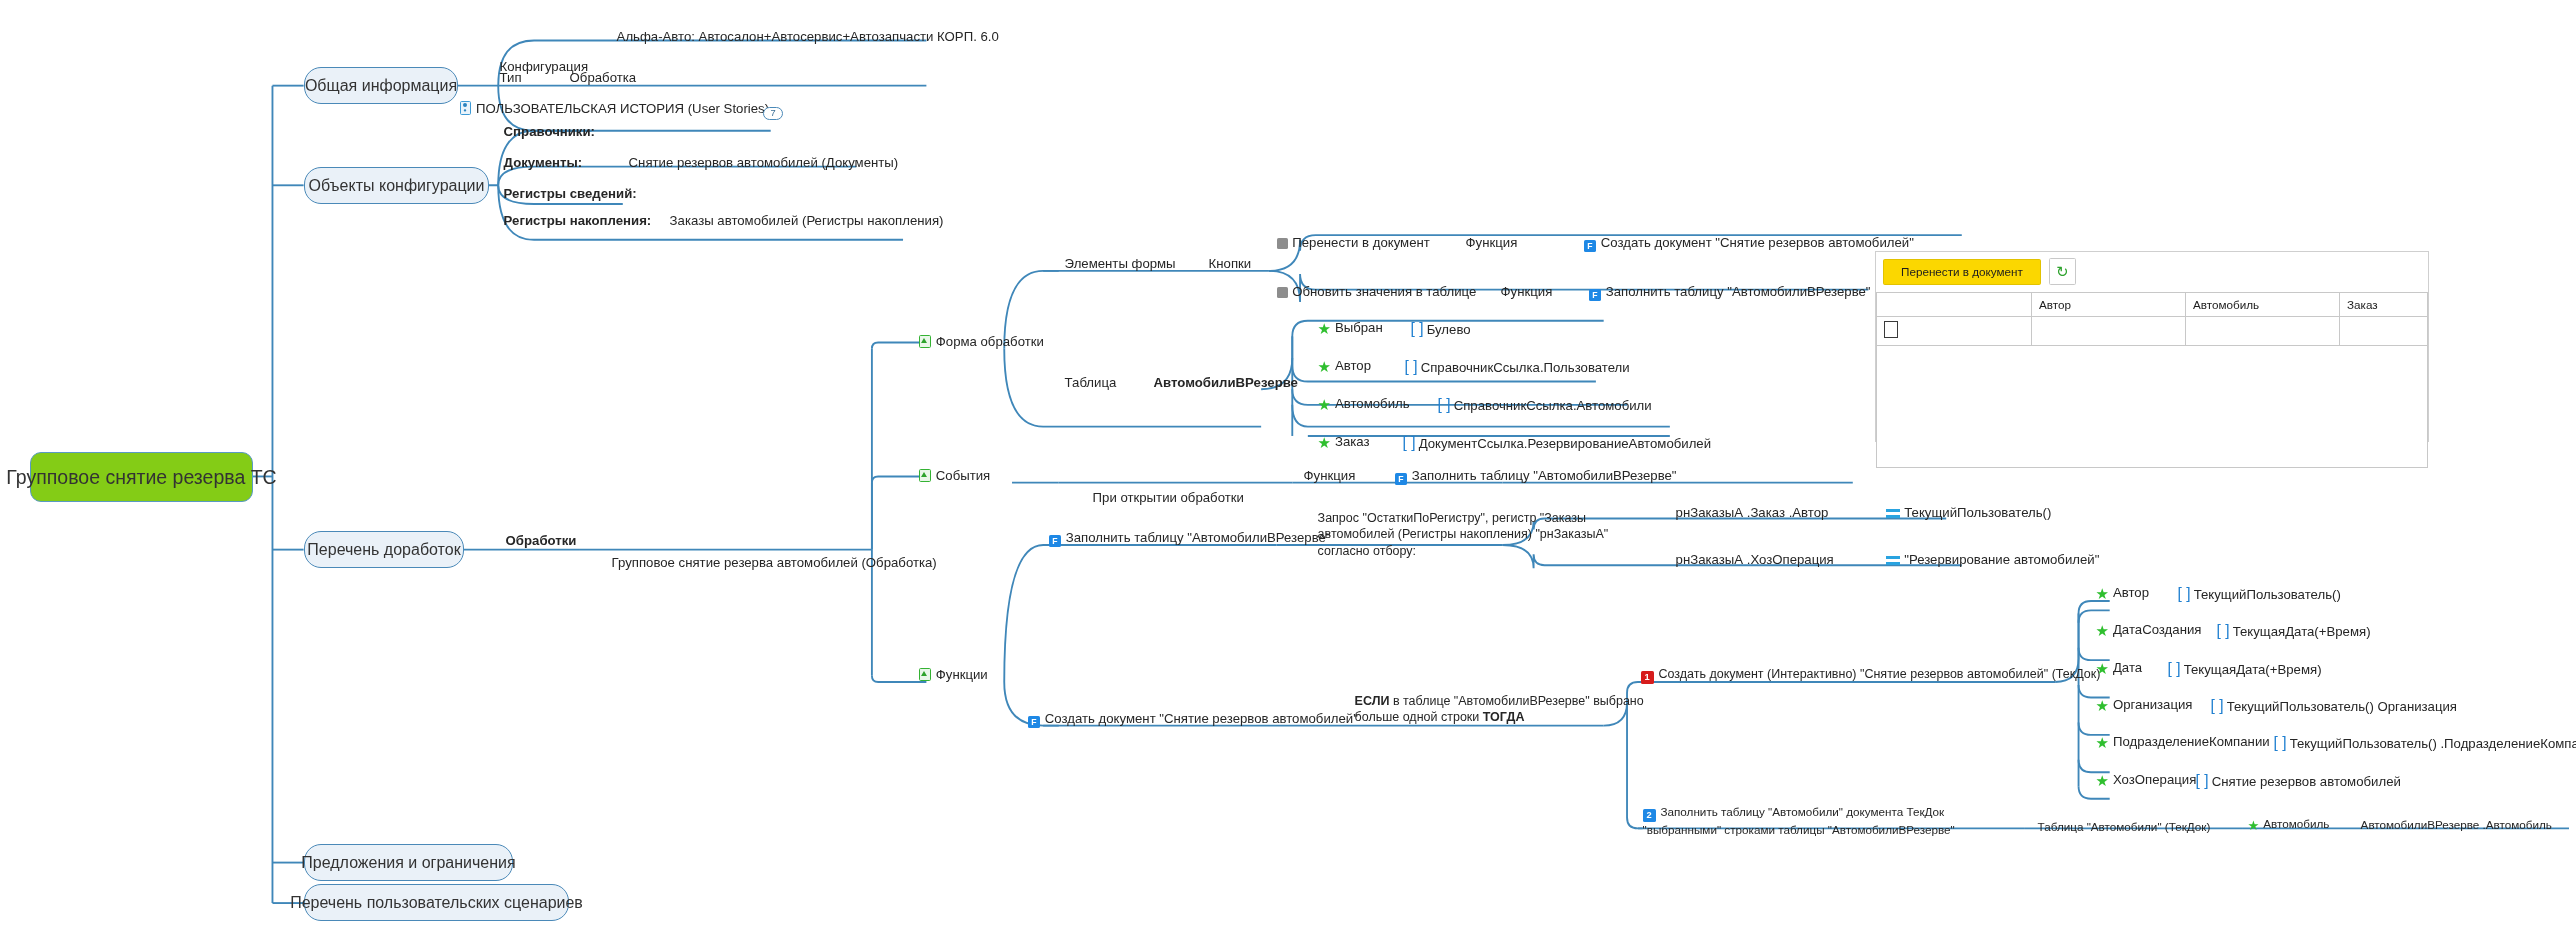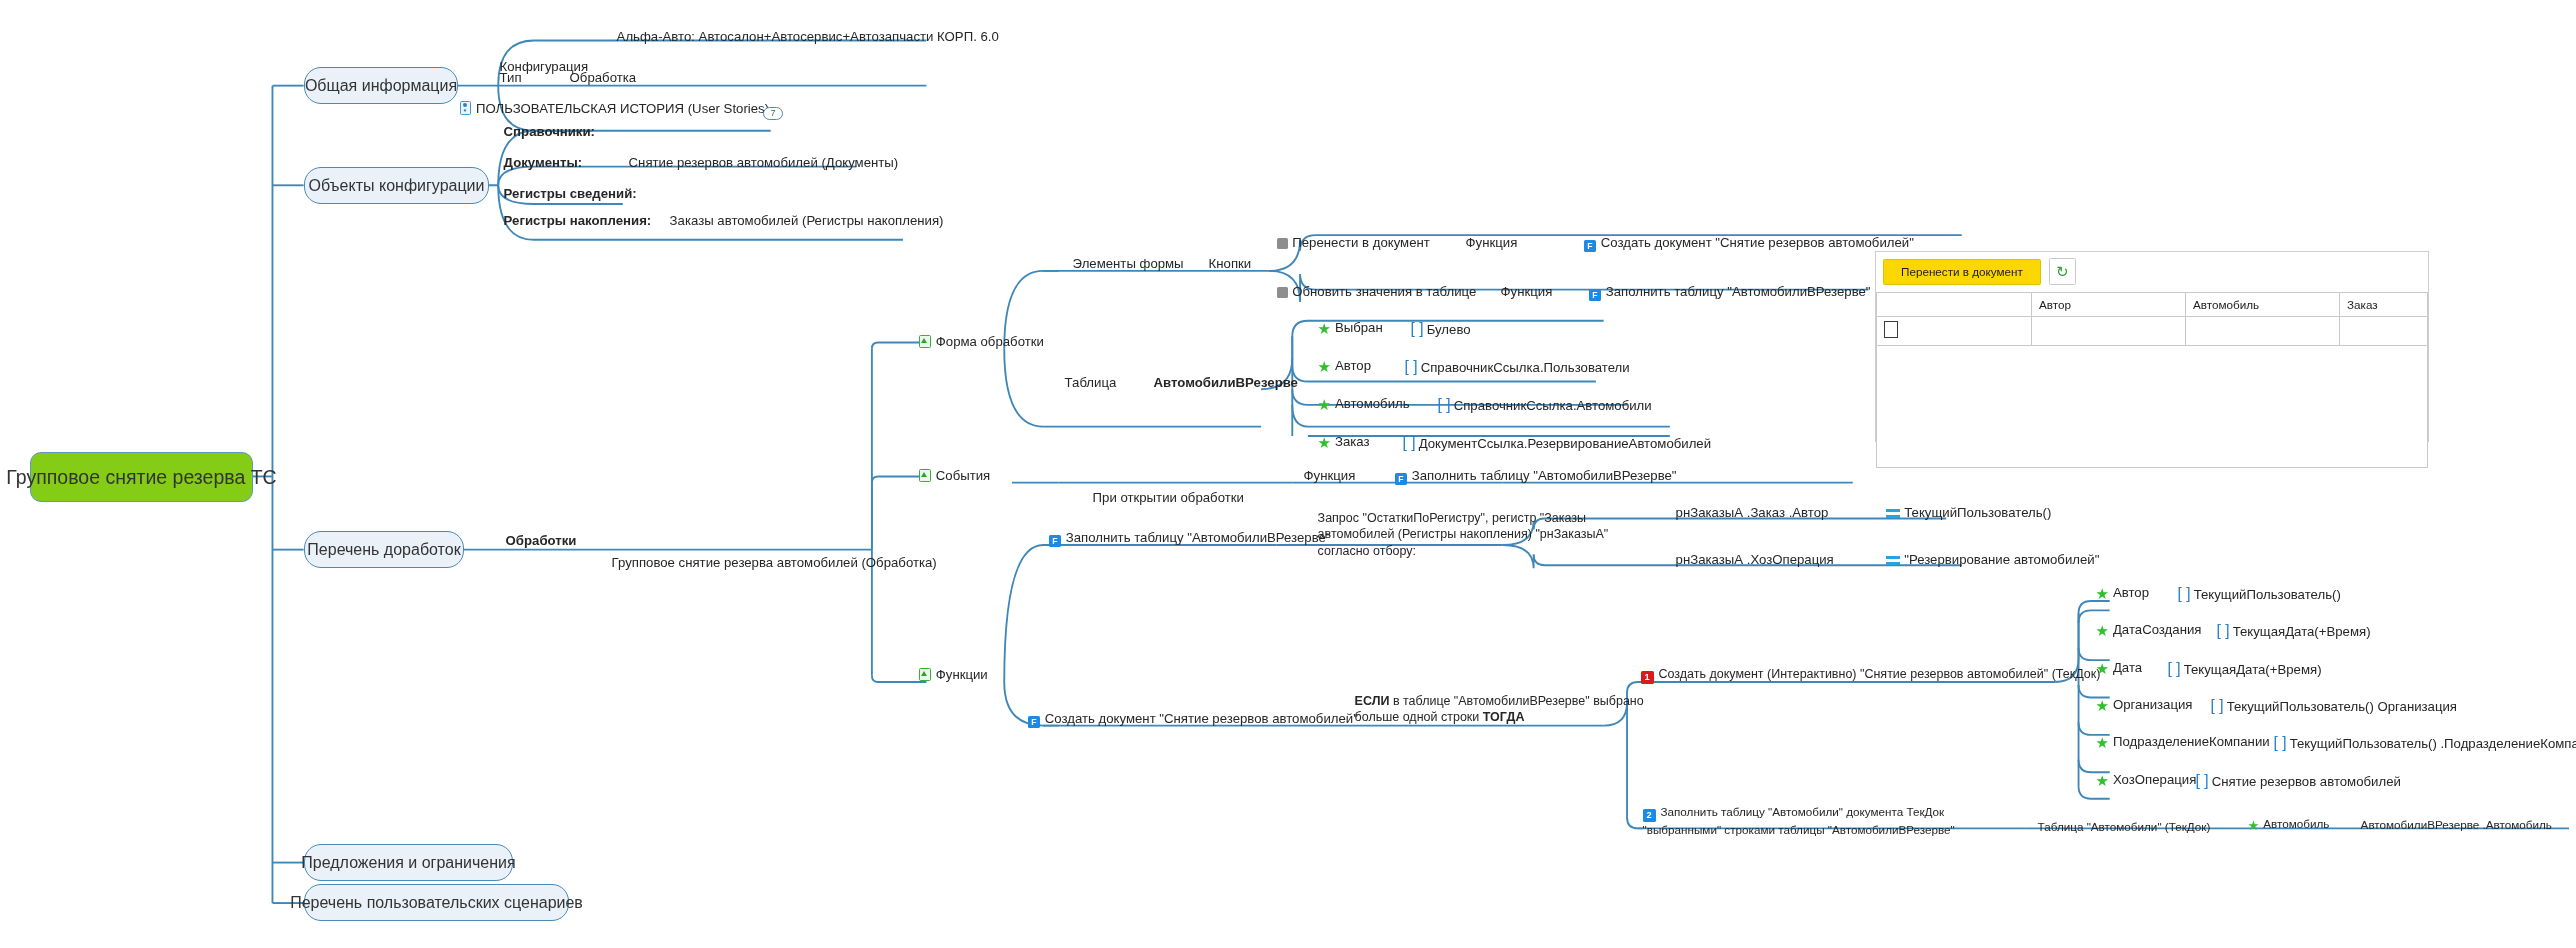--- a/index.html
+++ b/index.html
@@ -251,21 +251,21 @@
   </div>
 
   <div class="tn" style="left:917px;top:467px;">
     <span class="ico sq-green"></span><span>События</span>
   </div>
 
   <div class="tn" style="left:917px;top:666px;">
     <span class="ico sq-green"></span><span>Функции</span>
   </div>
 
-  <div class="tn" style="left:1063px;top:255px;margin-left:8px;">Элементы формы</div>
+  <div class="tn" style="left:1063px;top:255px;">Элементы формы</div>
   <div class="tn" style="left:1207px;top:255px;">Кнопки</div>
 
   <div class="tn" style="left:1275px;top:234px;">
     <span class="ico sq-grey"></span><span>Перенести в документ</span>
   </div>
   <div class="tn" style="left:1464px;top:234px;">Функция</div>
   <div class="tn" style="left:1582px;top:234px;">
     <span class="ico f-blue">F</span><span>Создать документ "Снятие резервов автомобилей"</span>
   </div>
 

